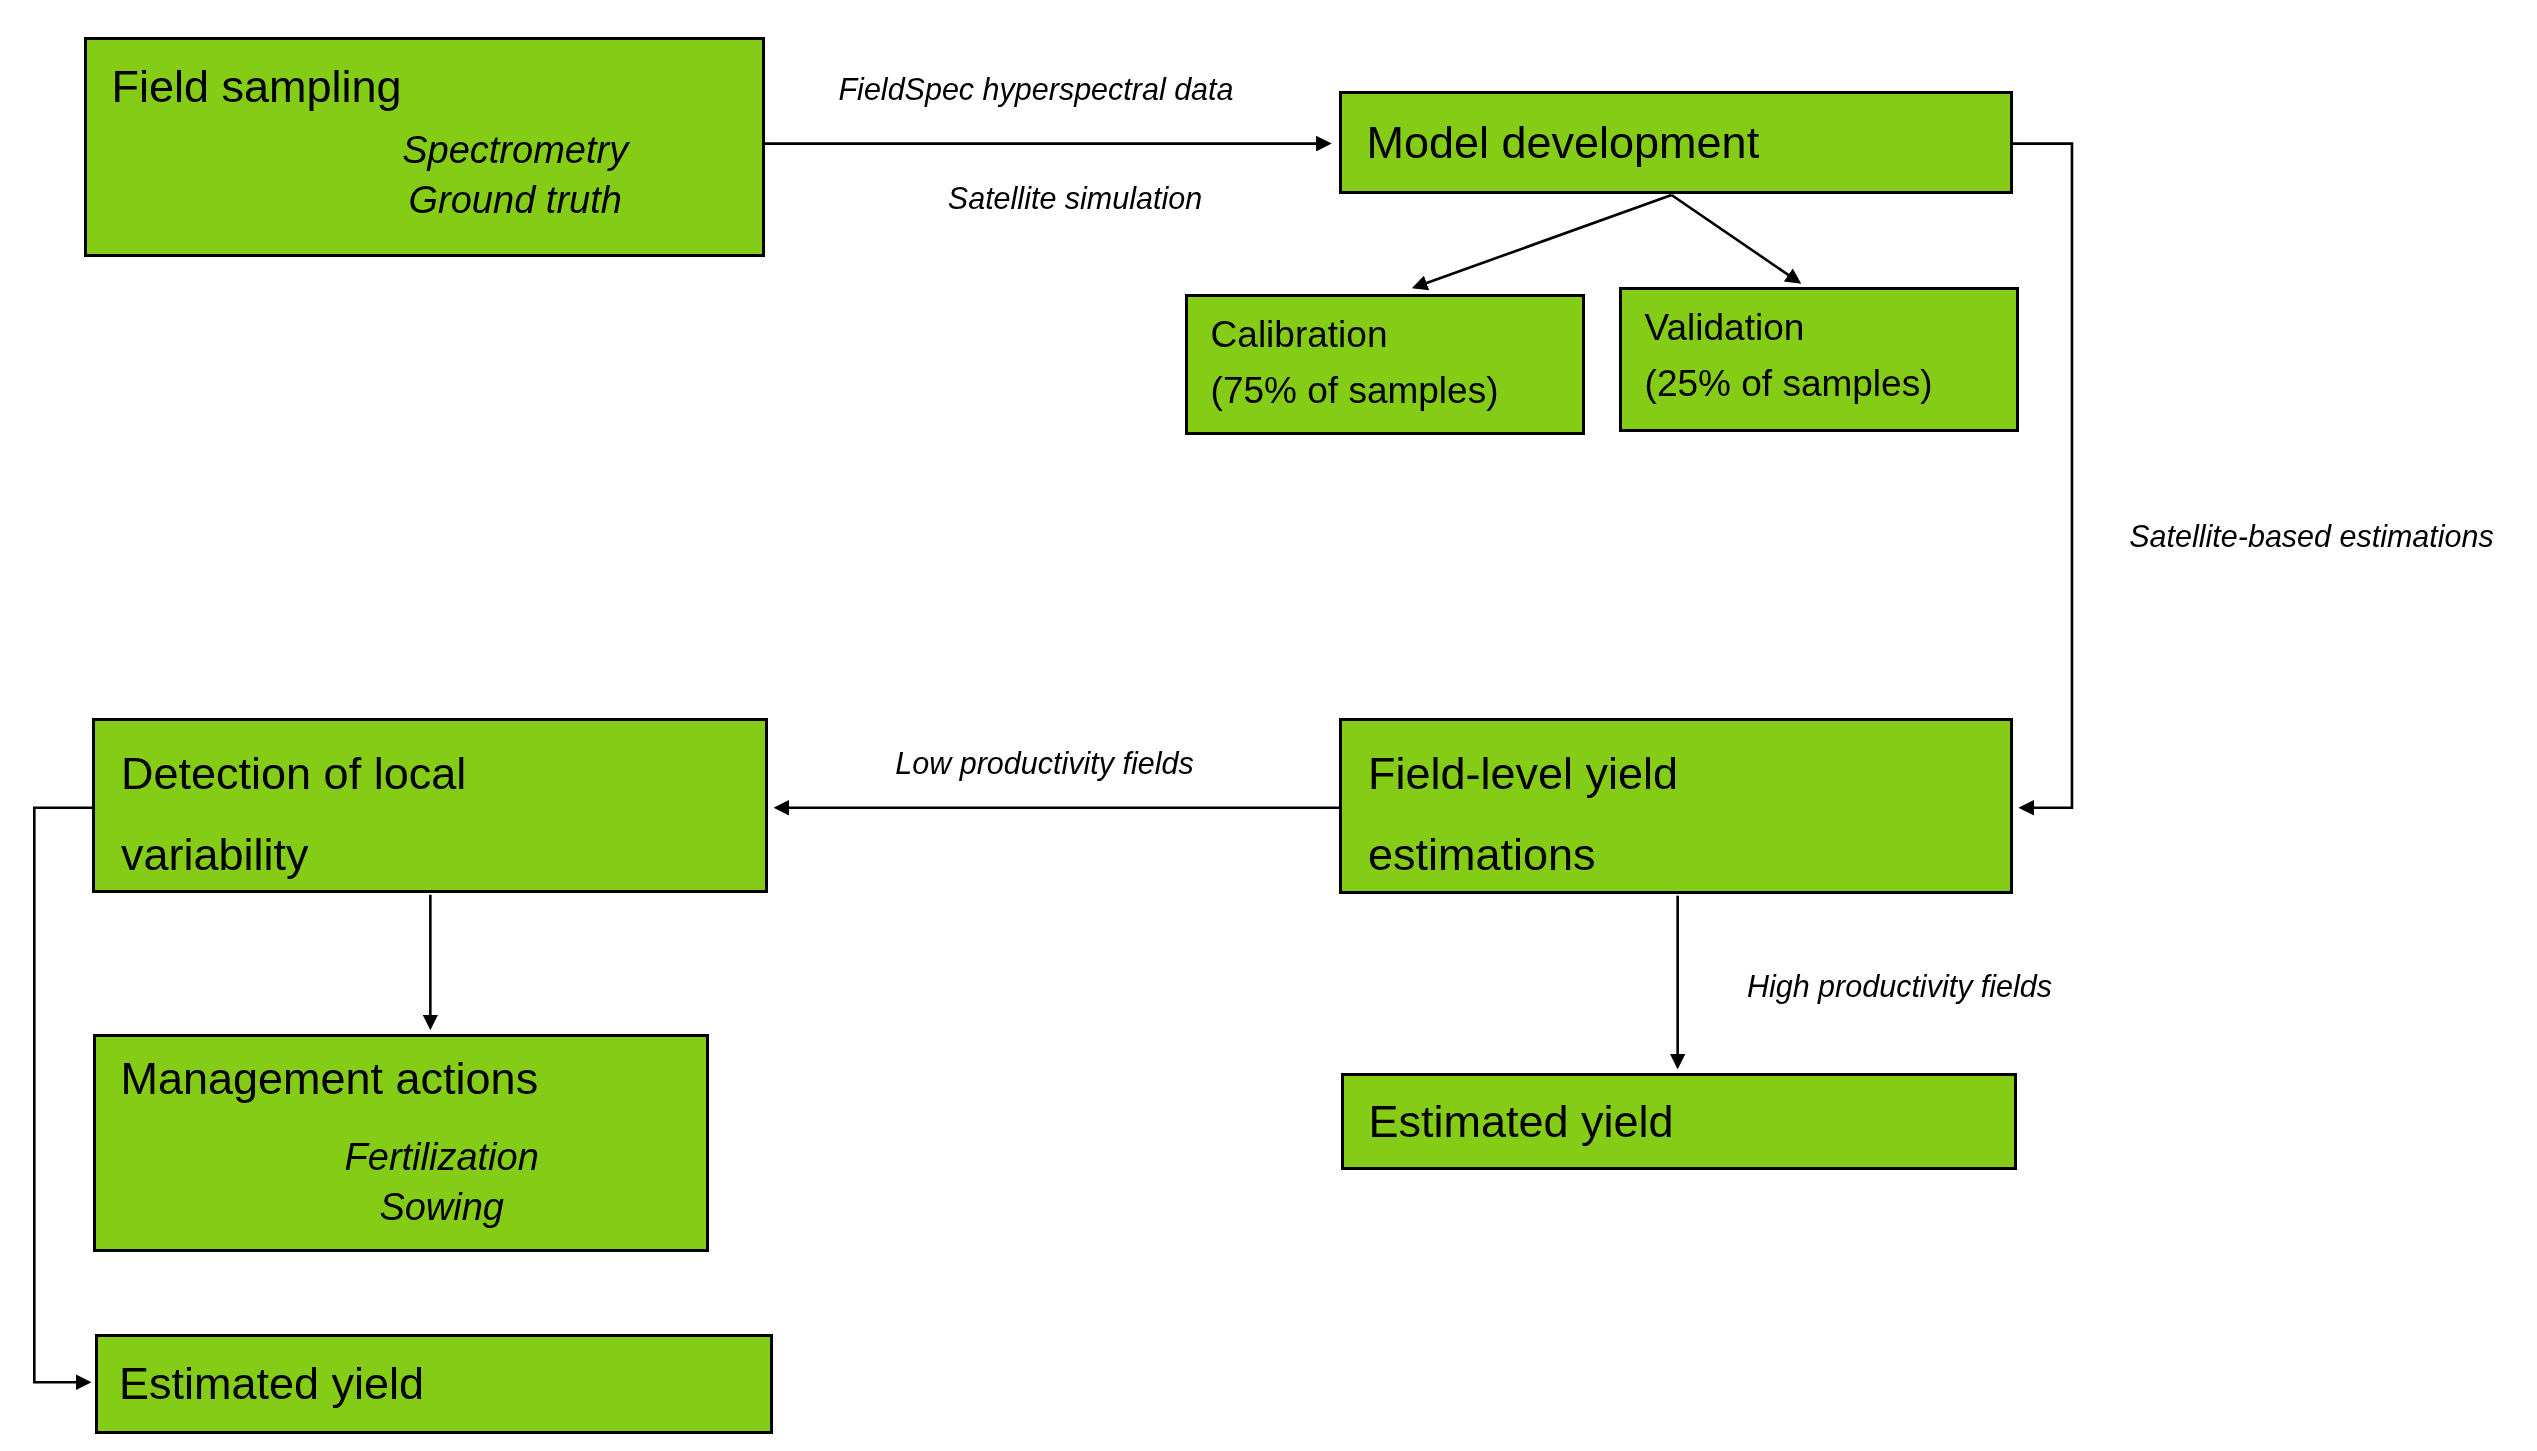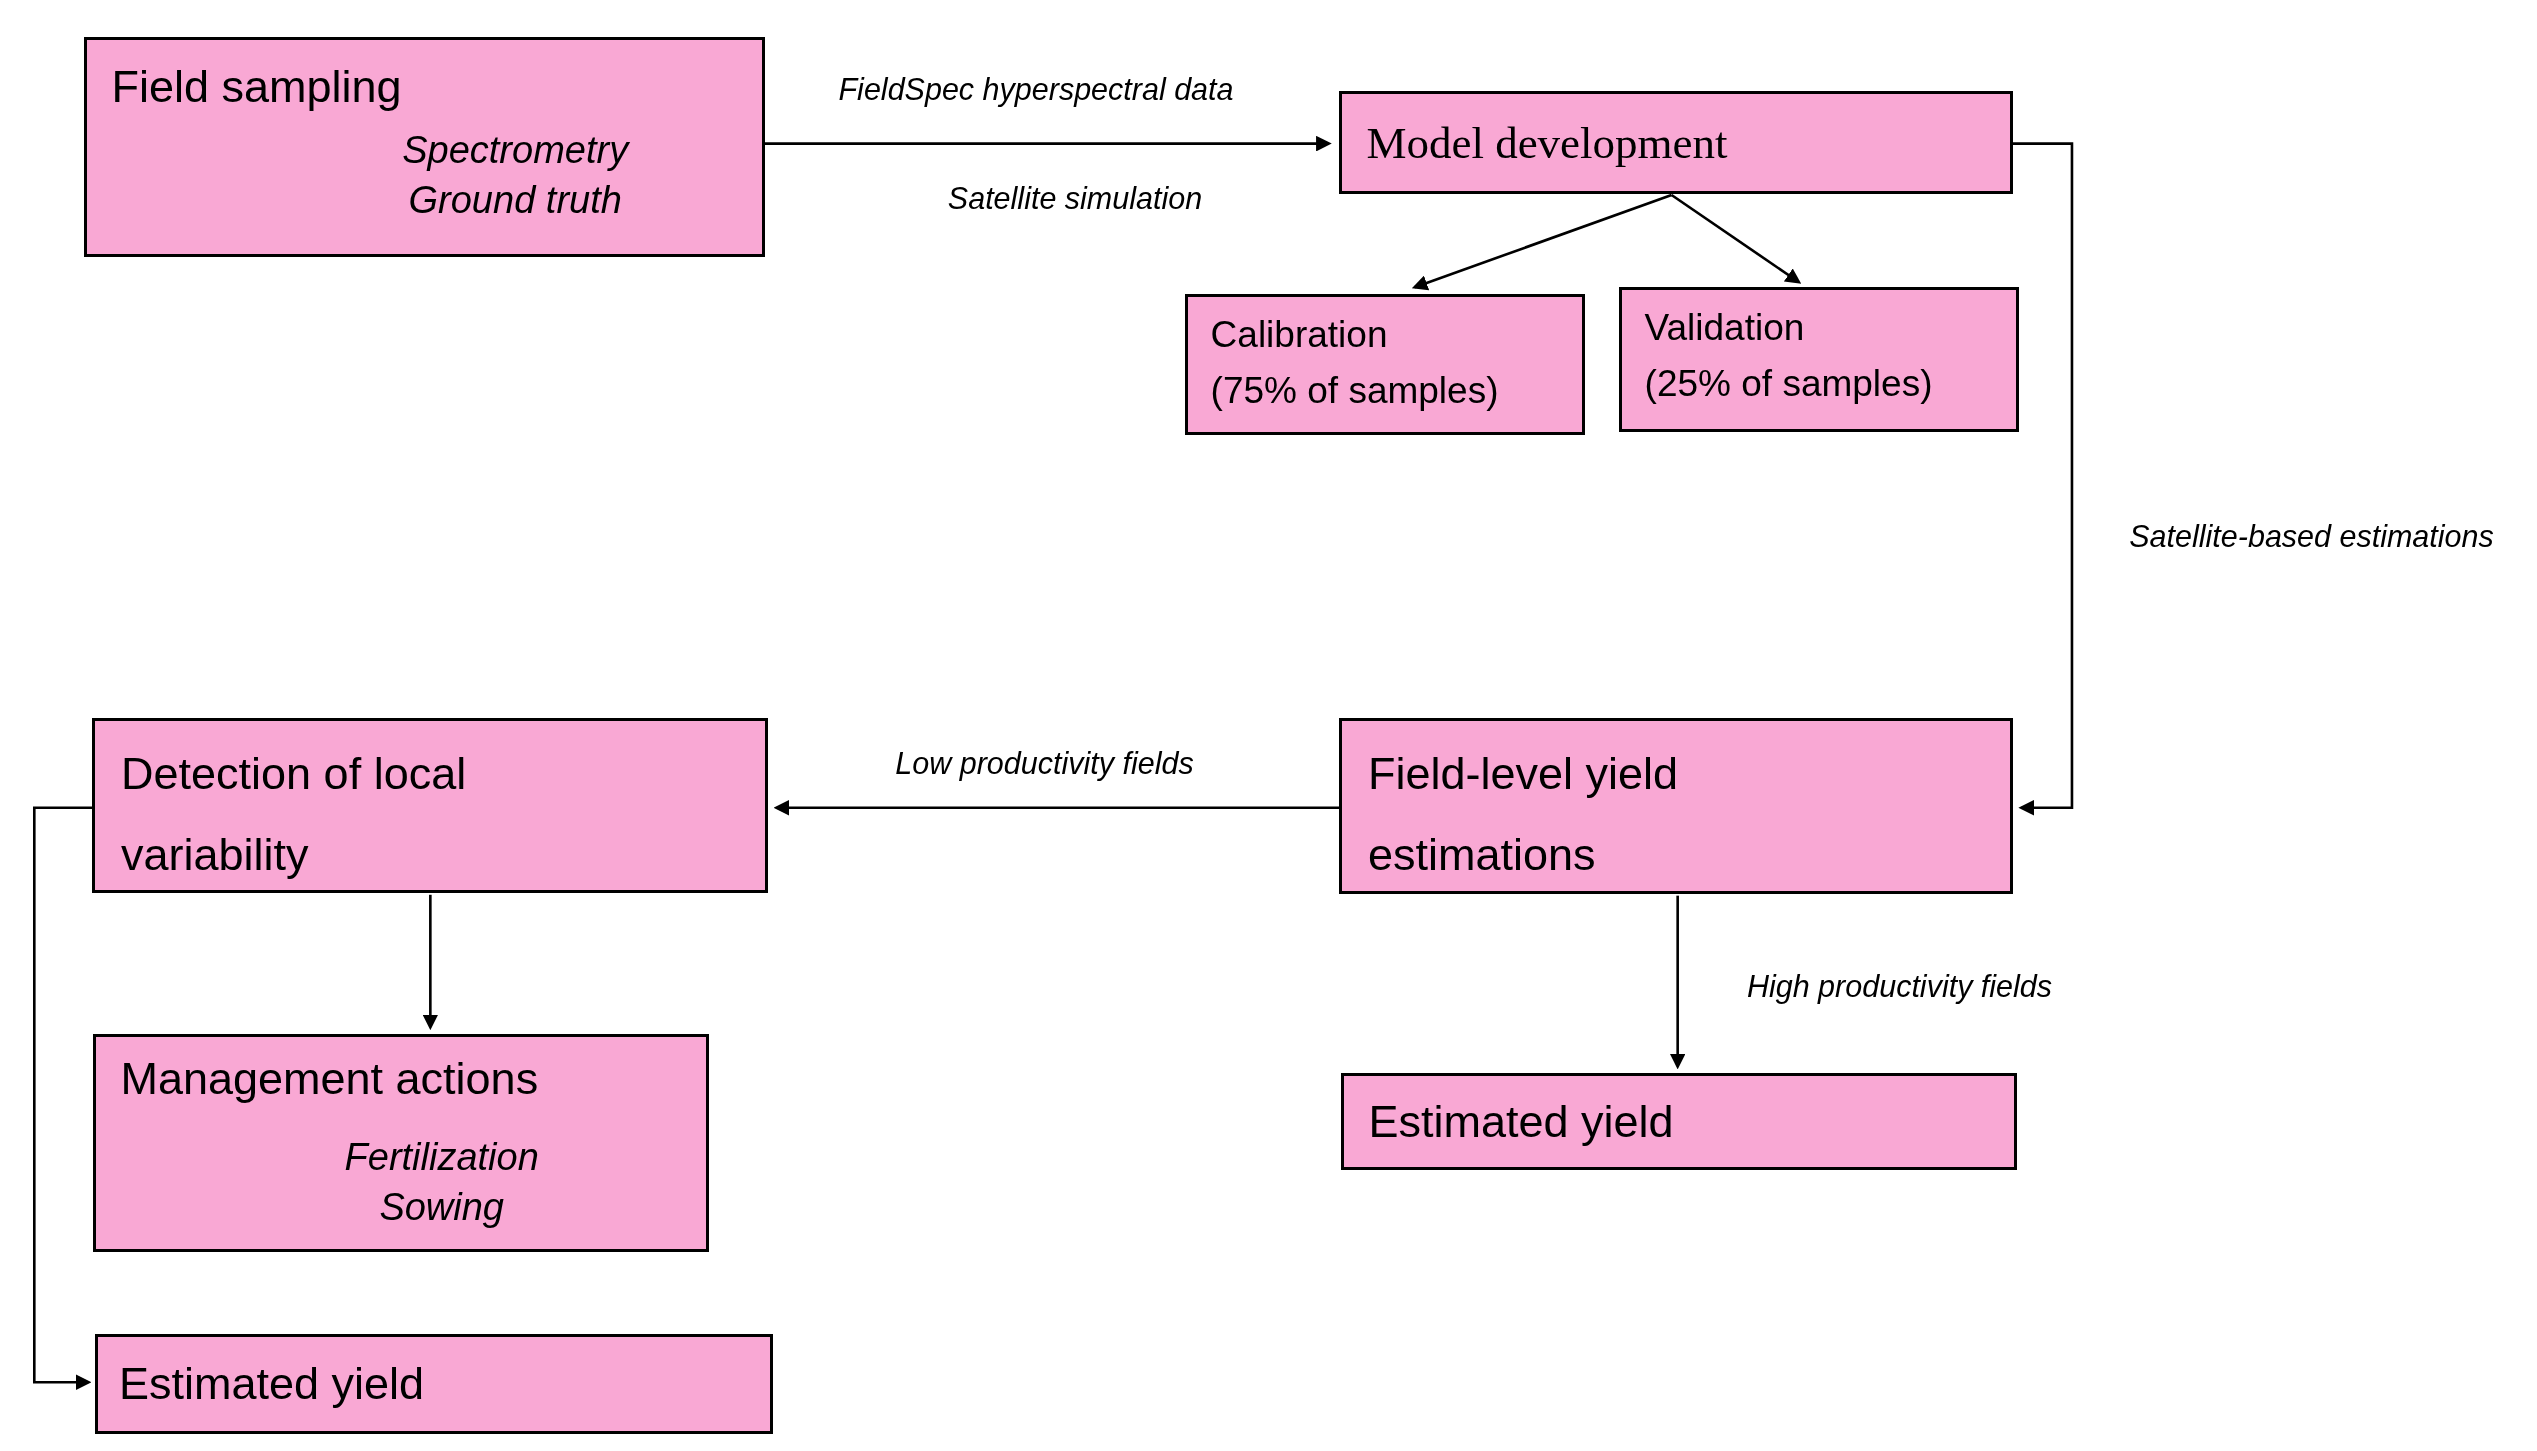--- a/index.html
+++ b/index.html
@@ -13,21 +13,21 @@
     overflow: hidden;
   }
   .connectors {
     position: absolute;
     left: 0; top: 0;
     width: 2538px; height: 1451px;
   }
   .box {
     position: absolute;
     border: 3.5px solid #000000;
-    background: #f9a8d4;
+    background: #84cc16;
     box-sizing: border-box;
   }
   .box-title {
     font-size: 45px;
     line-height: 52px;
     white-space: nowrap;
   }
   .box-line {
     font-size: 45px;
     line-height: 81px;
@@ -53,21 +53,21 @@
     font-size: 30.5px;
     font-style: italic;
     line-height: 37px;
     text-align: center;
     white-space: nowrap;
   }
 
   
   #box-field-sampling   { left: 84px;   top: 37px;   width: 681px; height: 220px; padding: 21px 0 0 24.4px; }
   #box-field-sampling .details    { margin-top: 12.2px; text-align: center; padding-left: 157px; }
-  #box-model-development{ left: 1339px; top: 91px;  width: 674px; height: 103px; padding-left: 24.4px; font-family: Liberation Serif, serif; }
+  #box-model-development{ left: 1339px; top: 91px;  width: 674px; height: 103px; padding-left: 24.4px; }
   #box-calibration      { left: 1185px; top: 294px;  width: 400px; height: 141px; padding: 10.4px 0 0 22.6px; }
   #box-validation       { left: 1619px; top: 287px;  width: 400px; height: 145px; padding: 10.4px 0 0 22.6px; }
   #box-field-level      { left: 1339px; top: 718px;  width: 674px; height: 176px; padding: 12.2px 0 0 26px; }
   #box-detection        { left: 92px;  top: 718px;  width: 676px; height: 175px; padding: 12.2px 0 0 26px; }
   #box-management       { left: 93px;  top: 1034px; width: 616px; height: 218px; padding: 15.7px 0 0 24.4px; }
   #box-management .details        { margin-top: 27px; text-align: center; padding-left: 57px; line-height: 56px; }
   #box-estimated-right  { left: 1341px; top: 1073px; width: 676px; height: 97px; padding-left: 24.4px; }
   #box-estimated-left   { left: 95px;  top: 1334px; width: 678px; height: 100px; padding-left: 21px; }
 
   

